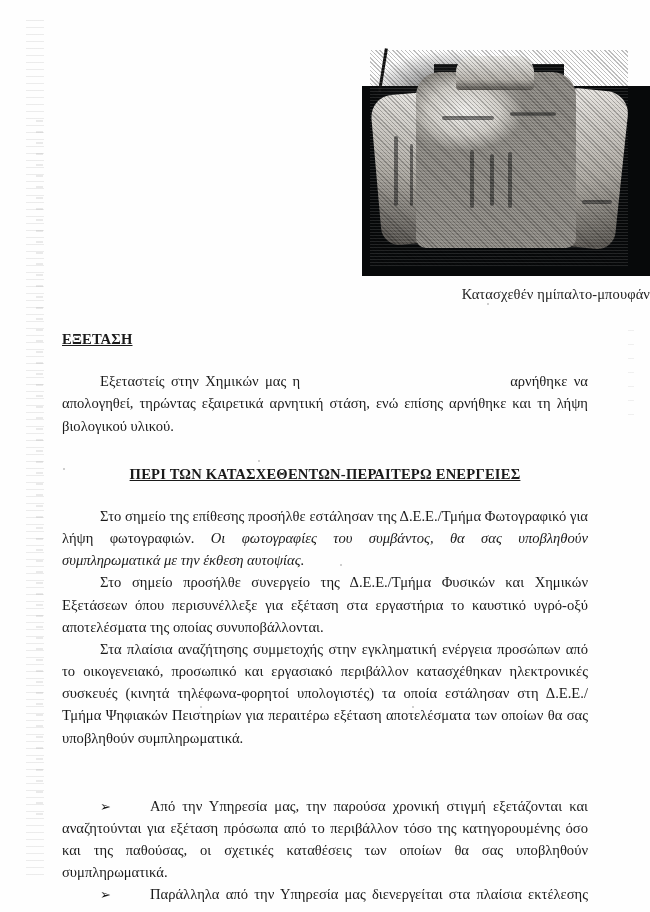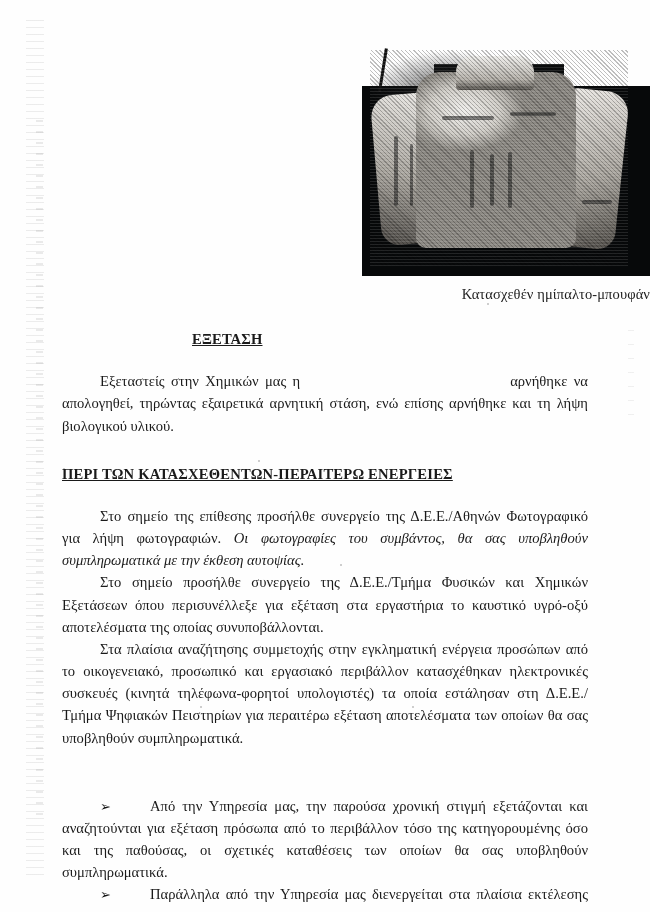--- a/index.html
+++ b/index.html
@@ -192,22 +192,22 @@
     line-height: 1.52;
   }
 
   h2.section-heading {
     font-size: 14.6px;
     font-weight: bold;
     text-decoration: underline;
     margin: 0;
     letter-spacing: .2px;
   }
-  h2.heading-indent { margin-left: 130px; margin-top: 6px; }
-  h2.heading-center { }
+  h2.heading-indent { margin-top: 6px; }
+  h2.heading-center { text-align: center; }
 
   p.para {
     margin: 0;
     text-align: justify;
     text-indent: 38px;
     hyphens: none;
   }
   .italic { font-style: italic; }
 
   .redaction {
@@ -289,21 +289,21 @@
     <p class="para">
       <span>Εξεταστείς στην Χημικών μας η</span><span class="redaction"></span><span>αρνήθηκε να απολογηθεί, τηρώντας εξαιρετικά αρνητική στάση, ενώ επίσης αρνήθηκε και τη λήψη βιολογικού υλικού.</span>
     </p>
 
     <div class="gap-lg"></div>
 
     <h2 class="section-heading heading-center">ΠΕΡΙ ΤΩΝ ΚΑΤΑΣΧΕΘΕΝΤΩΝ-ΠΕΡΑΙΤΕΡΩ ΕΝΕΡΓΕΙΕΣ</h2>
     <div class="gap-md"></div>
 
     <p class="para">
-      <span>Στο σημείο της επίθεσης προσήλθε συνεργείο της Δ.Ε.Ε./Αθηνών Φωτογραφικό για λήψη φωτογραφιών. </span><span class="italic">Οι φωτογραφίες του συμβάντος, θα σας υποβληθούν συμπληρωματικά με την έκθεση αυτοψίας.</span>
+      <span>Στο σημείο της επίθεσης προσήλθε εστάλησαν της Δ.Ε.Ε./Τμήμα Φωτογραφικό για λήψη φωτογραφιών. </span><span class="italic">Οι φωτογραφίες του συμβάντος, θα σας υποβληθούν συμπληρωματικά με την έκθεση αυτοψίας.</span>
     </p>
 
     <p class="para">
       <span>Στο σημείο προσήλθε συνεργείο της Δ.Ε.Ε./Τμήμα Φυσικών και Χημικών Εξετάσεων όπου περισυνέλλεξε για εξέταση στα εργαστήρια το καυστικό υγρό-οξύ αποτελέσματα της οποίας συνυποβάλλονται.</span>
     </p>
 
     <p class="para">
       <span>Στα πλαίσια αναζήτησης συμμετοχής στην εγκληματική ενέργεια προσώπων από το οικογενειακό, προσωπικό και εργασιακό περιβάλλον κατασχέθηκαν ηλεκτρονικές συσκευές (κινητά τηλέφωνα-φορητοί υπολογιστές) τα οποία εστάλησαν στη Δ.Ε.Ε./Τμήμα Ψηφιακών Πειστηρίων για περαιτέρω εξέταση αποτελέσματα των οποίων θα σας υποβληθούν συμπληρωματικά.</span>
     </p>
 

